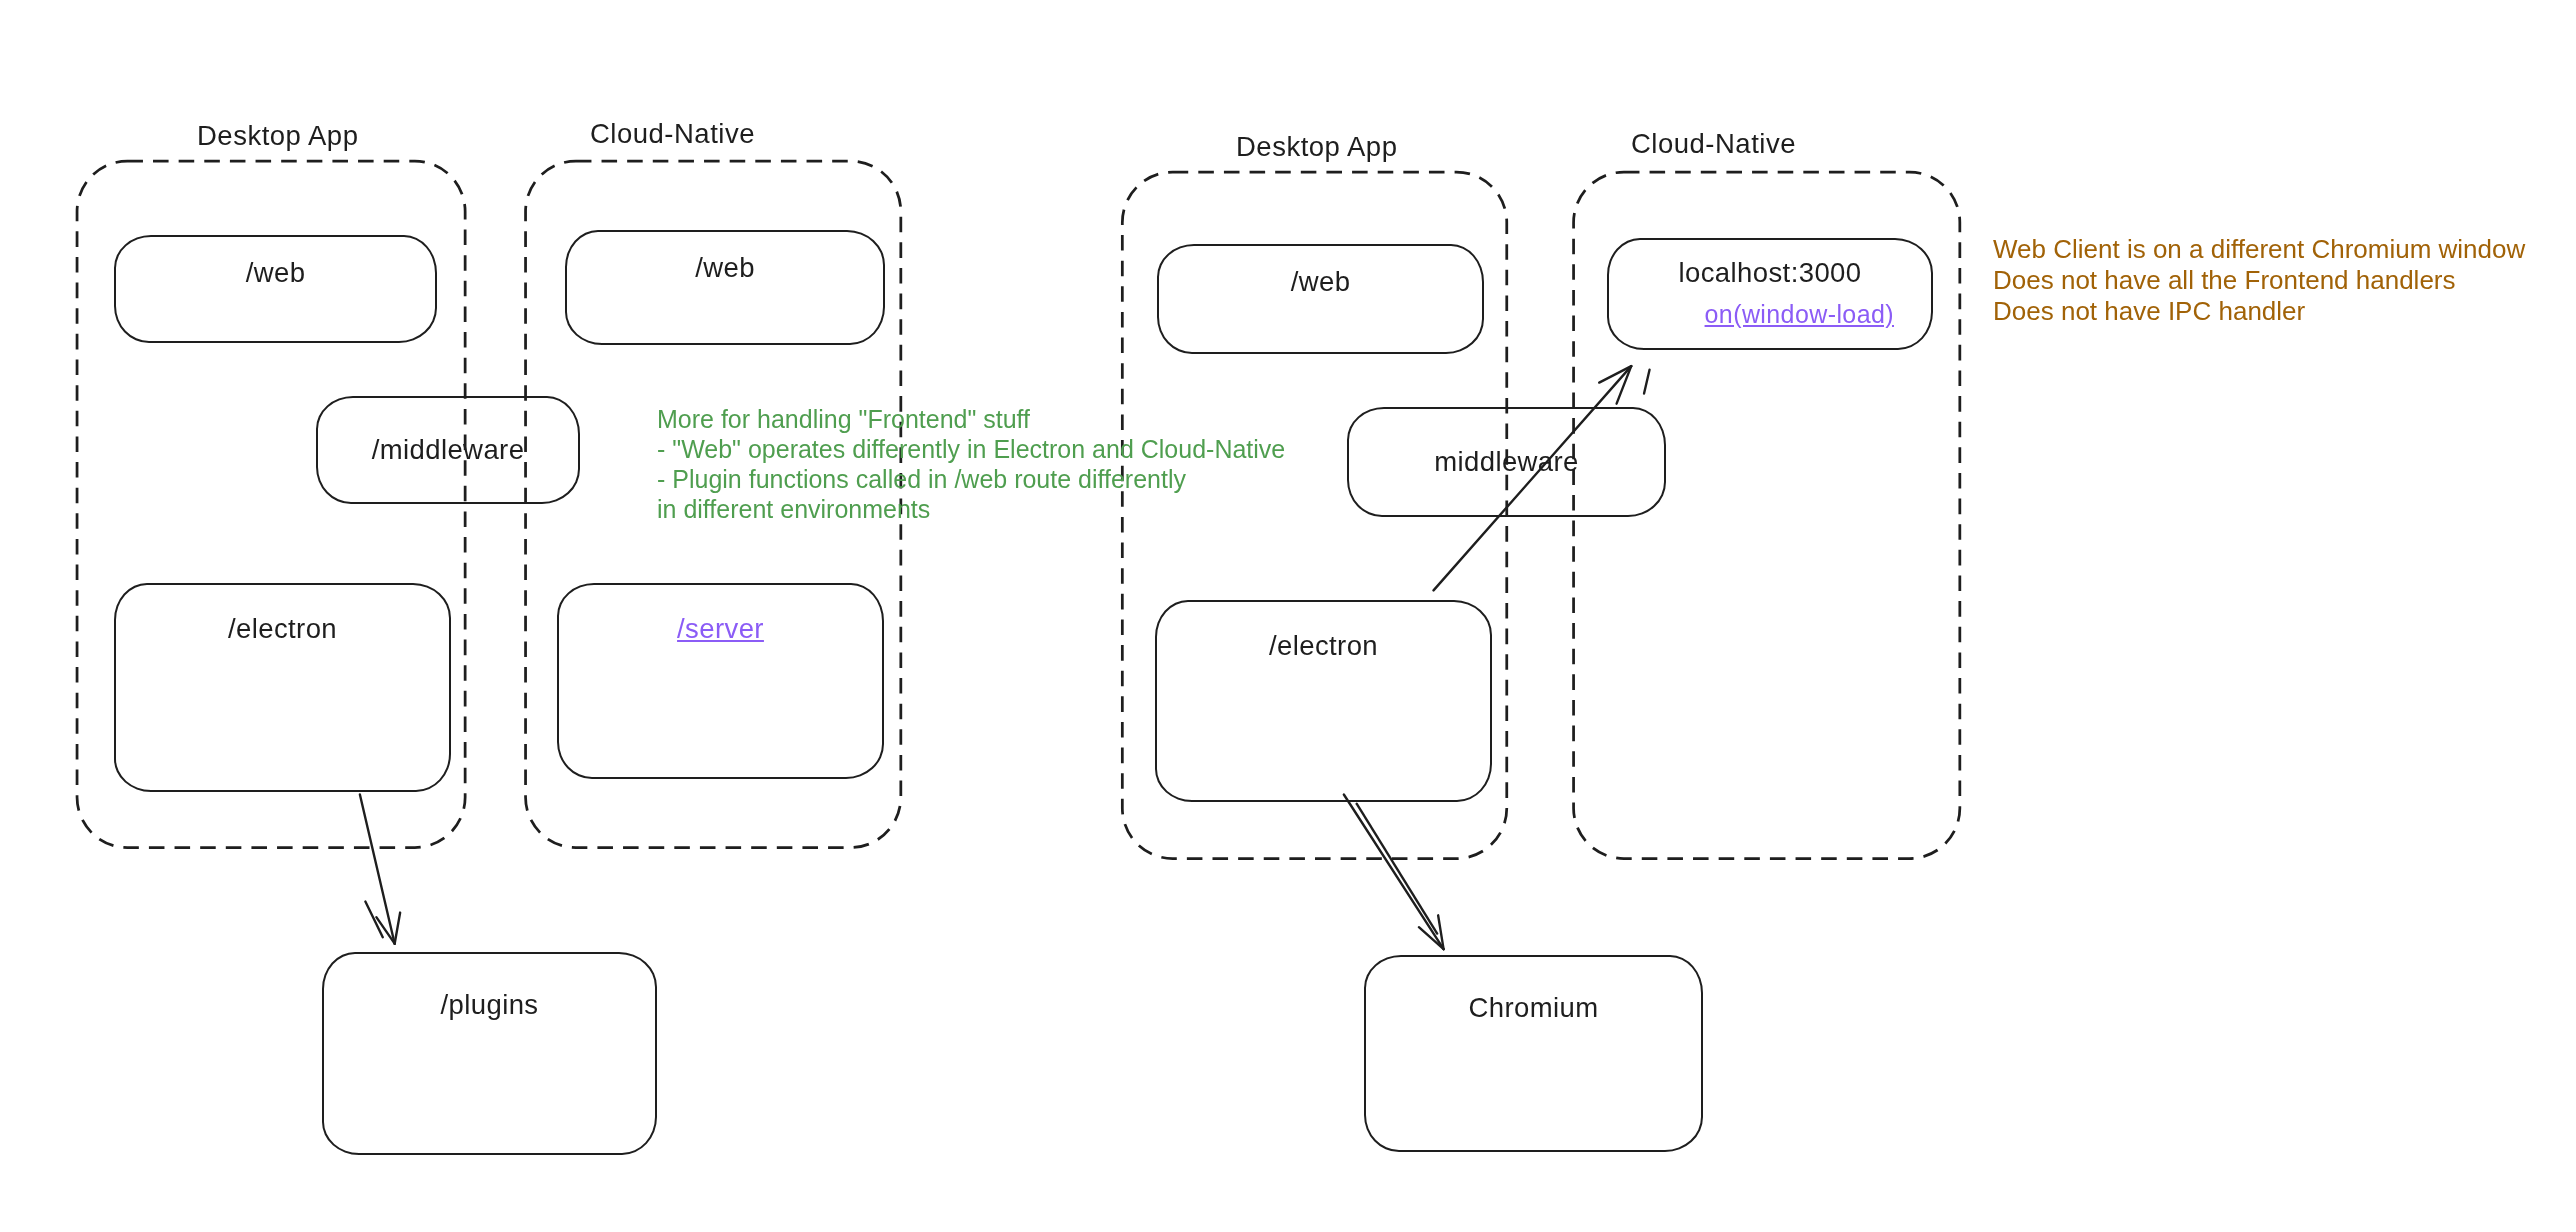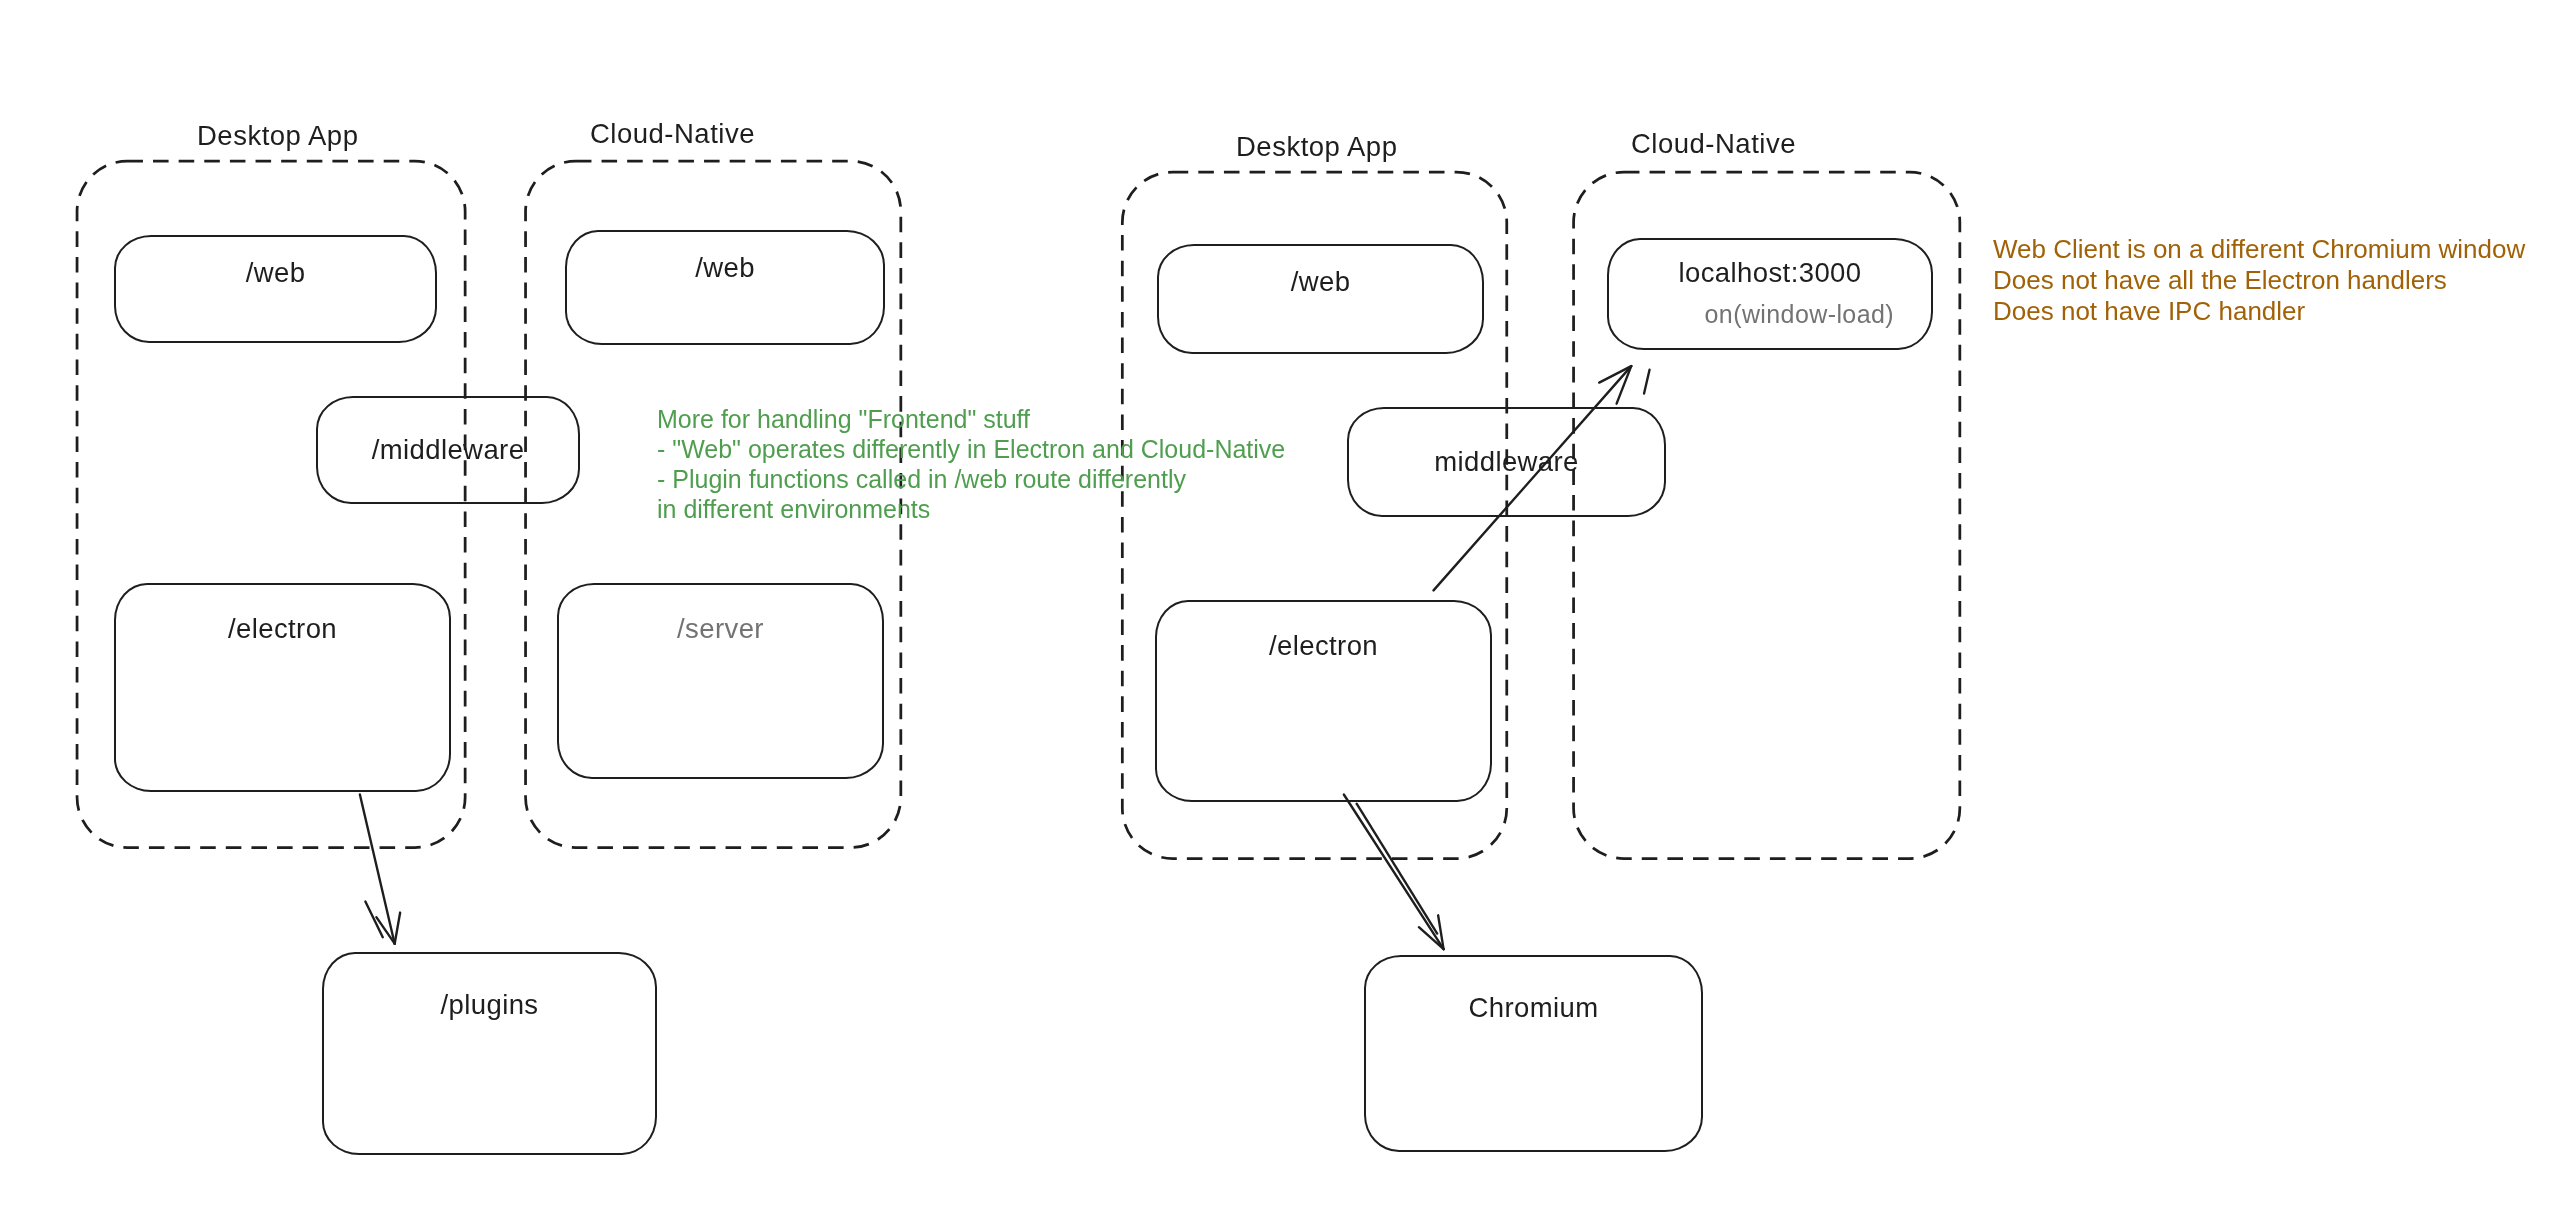--- a/index.html
+++ b/index.html
@@ -29,21 +29,21 @@
     background:transparent;
     text-align:center;
   }
   .r1{border-radius:37px 33px 38px 35px / 33px 38px 35px 37px;}
   .r2{border-radius:33px 38px 35px 37px / 37px 35px 38px 33px;}
   .nlabel{font-size:27.5px;font-weight:500;letter-spacing:0.4px;}
   .pad-sm .nlabel{margin-top:20px;}
   .pad-md .nlabel{margin-top:27.5px;}
   .pad-lg .nlabel{margin-top:35px;}
   .centerv{display:flex;align-items:center;justify-content:center;}
-  .red-text{color:#737373;}
+  .red-text{color:#8b5cf6;text-decoration:underline;}
   .sublabel{
     font-size:25px;font-weight:500;letter-spacing:0.4px;
     text-align:right;padding-right:37px;margin-top:11px;
   }
 
   .note{position:absolute;white-space:nowrap;font-weight:500;}
   .note div{white-space:nowrap;}
   .note-green{color:#4f9e4f;font-size:25px;line-height:30px;}
   .note-red{color:#a16207;font-size:26px;line-height:31px;}
 </style>
@@ -119,21 +119,21 @@
 
   <div class="note note-green" style="left:657px;top:404px;">
     <div>More for handling "Frontend" stuff</div>
     <div>- "Web" operates differently in Electron and Cloud-Native</div>
     <div>- Plugin functions called in /web route differently</div>
     <div>in different environments</div>
   </div>
 
   <div class="note note-red" style="left:1993px;top:234px;">
     <div>Web Client is on a different Chromium window</div>
-    <div>Does not have all the Electron handlers</div>
+    <div>Does not have all the Frontend handlers</div>
     <div>Does not have IPC handler</div>
   </div>
 
   <svg class="layer" viewBox="0 0 2814 1346" width="2576" height="1232">
     <g fill="none" stroke="#1e1e1e" stroke-width="2.6" stroke-linecap="round">
       <path d="M393,868 L431,1031"></path>
       <path d="M431,1031 L411,1002"></path>
       <path d="M431,1031 L437,997"></path>
       <path d="M399,985 L418,1024"></path>
     </g>

